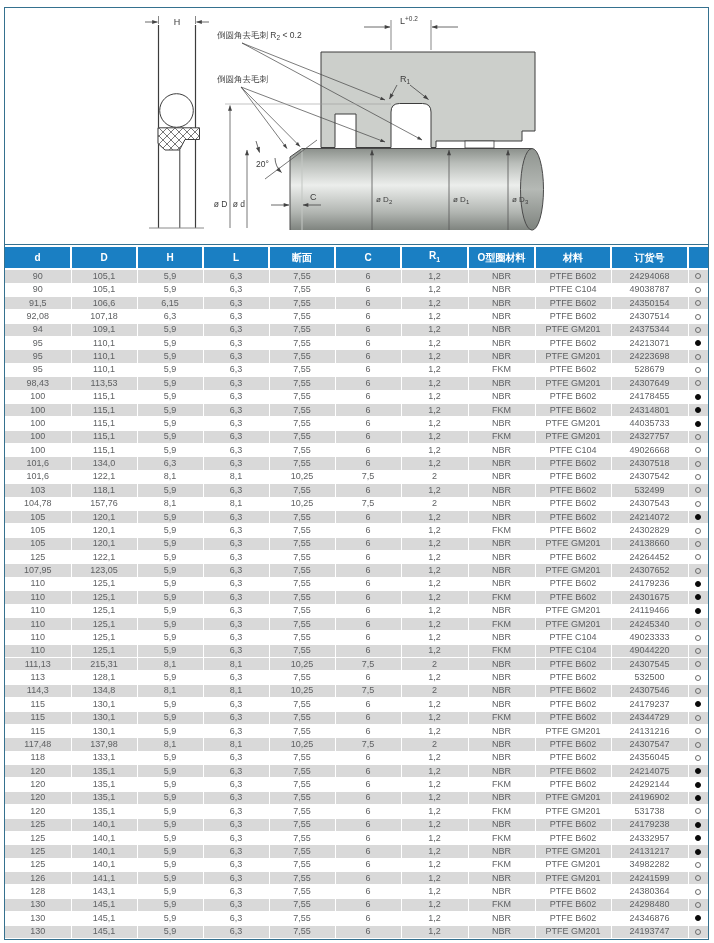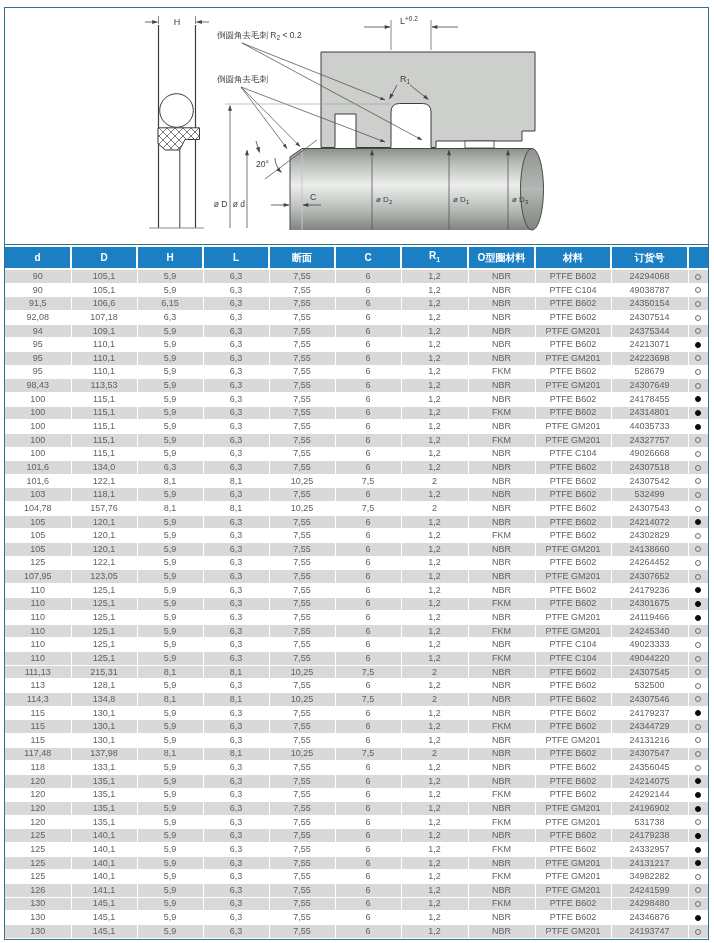--- a/index.html
+++ b/index.html
@@ -737,20 +737,33 @@
             <td>5,9</td>
             <td>6,3</td>
             <td>7,55</td>
             <td>6</td>
             <td>1,2</td>
             <td>NBR</td>
             <td>PTFE GM201</td>
             <td>24241599</td>
             <td><span class="dot dot-empty"></span></td>
           </tr>
+          <tr class="even">
+            <td>128</td>
+            <td>143,1</td>
+            <td>5,9</td>
+            <td>6,3</td>
+            <td>7,55</td>
+            <td>6</td>
+            <td>1,2</td>
+            <td>NBR</td>
+            <td>PTFE B602</td>
+            <td>24380364</td>
+            <td><span class="dot dot-empty"></span></td>
+          </tr>
           <tr class="odd">
             <td>130</td>
             <td>145,1</td>
             <td>5,9</td>
             <td>6,3</td>
             <td>7,55</td>
             <td>6</td>
             <td>1,2</td>
             <td>FKM</td>
             <td>PTFE B602</td>

